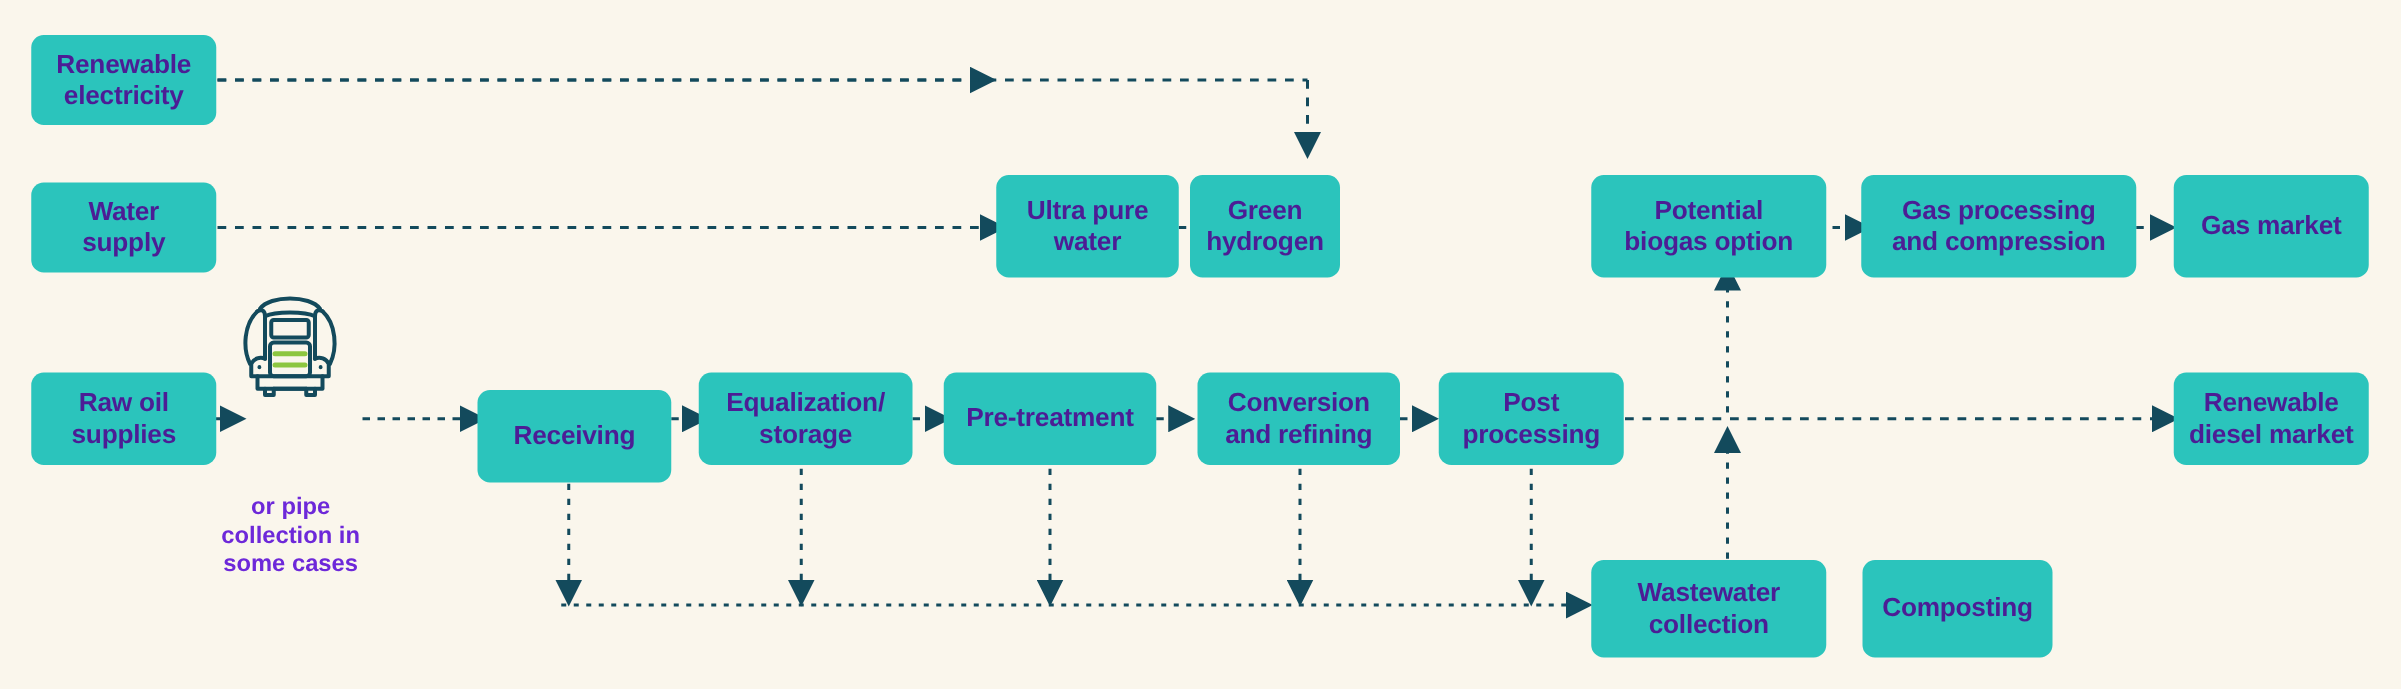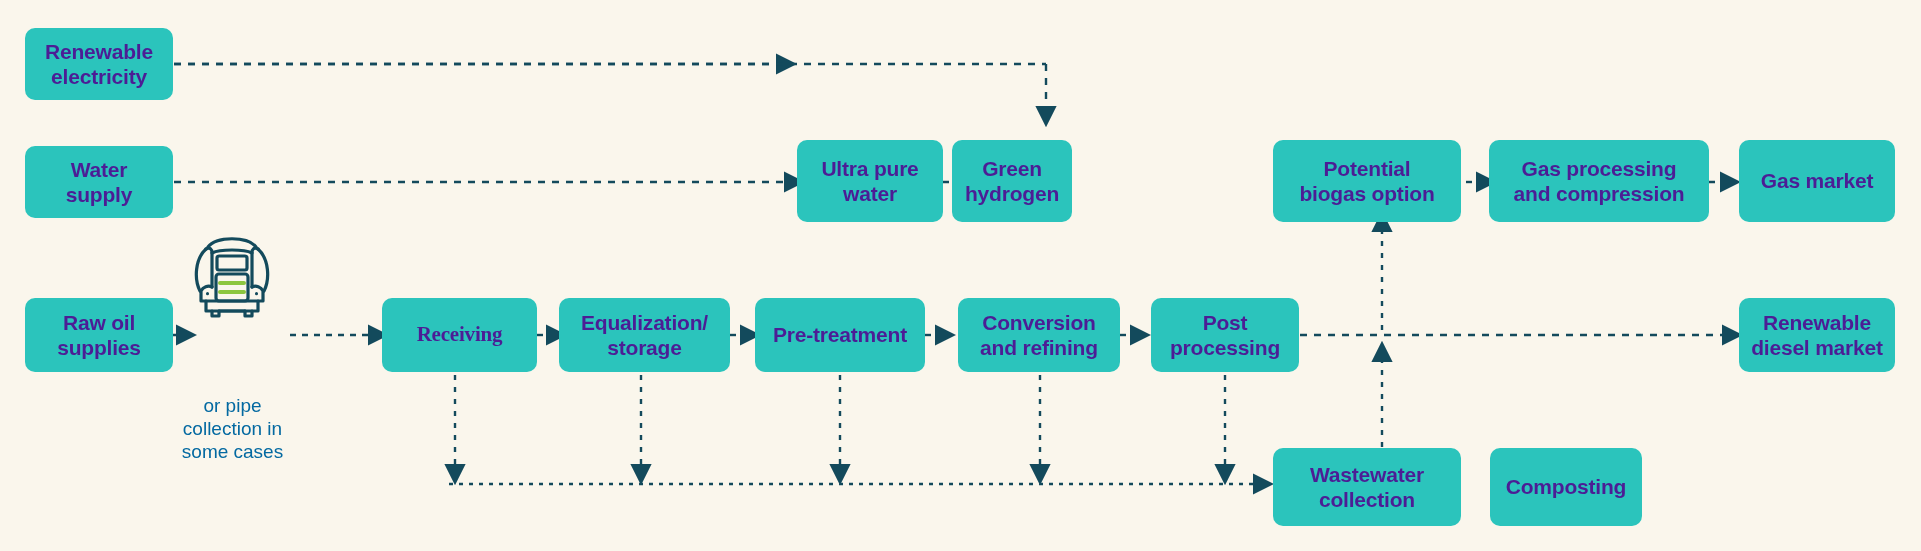--- a/index.html
+++ b/index.html
@@ -27,23 +27,23 @@
     text-align: center;
     font-size: 21px;
     font-weight: 600;
     line-height: 1.2;
     letter-spacing: -0.2px;
     padding: 4px 8px;
     white-space: pre-line;
   }
   .caption {
     position: absolute;
-    color: #0369a1;
+    color: #6d28d9;
     font-size: 19px;
-    font-weight: 400;
+    font-weight: 700;
     line-height: 1.22;
     text-align: center;
     white-space: pre-line;
   }
   #edges {
     position: absolute;
     left: 0;
     top: 0;
     width: 1921px;
     height: 551px;
@@ -156,21 +156,21 @@
         <path d="M34,58 L58,58"></path>
         <path d="M34,67 L58,67"></path>
       </g>
     </svg>
   </div>
 
   <div class="caption" style="left:160px; top:394px; width:145px;">or pipe
 collection in
 some cases</div>
 
-  <div class="node" style="left:382px; top:298px; width:155px; height:74px;font-family:Liberation Serif, serif;">Receiving</div>
+  <div class="node" style="left:382px; top:312px; width:155px; height:74px;">Receiving</div>
 
   <div class="node" style="left:559px; top:298px; width:171px; height:74px;">Equalization/
 storage</div>
 
   <div class="node" style="left:755px; top:298px; width:170px; height:74px;">Pre-treatment</div>
 
   <div class="node" style="left:958px; top:298px; width:162px; height:74px;">Conversion
 and refining</div>
 
   <div class="node" style="left:1151px; top:298px; width:148px; height:74px;">Post

